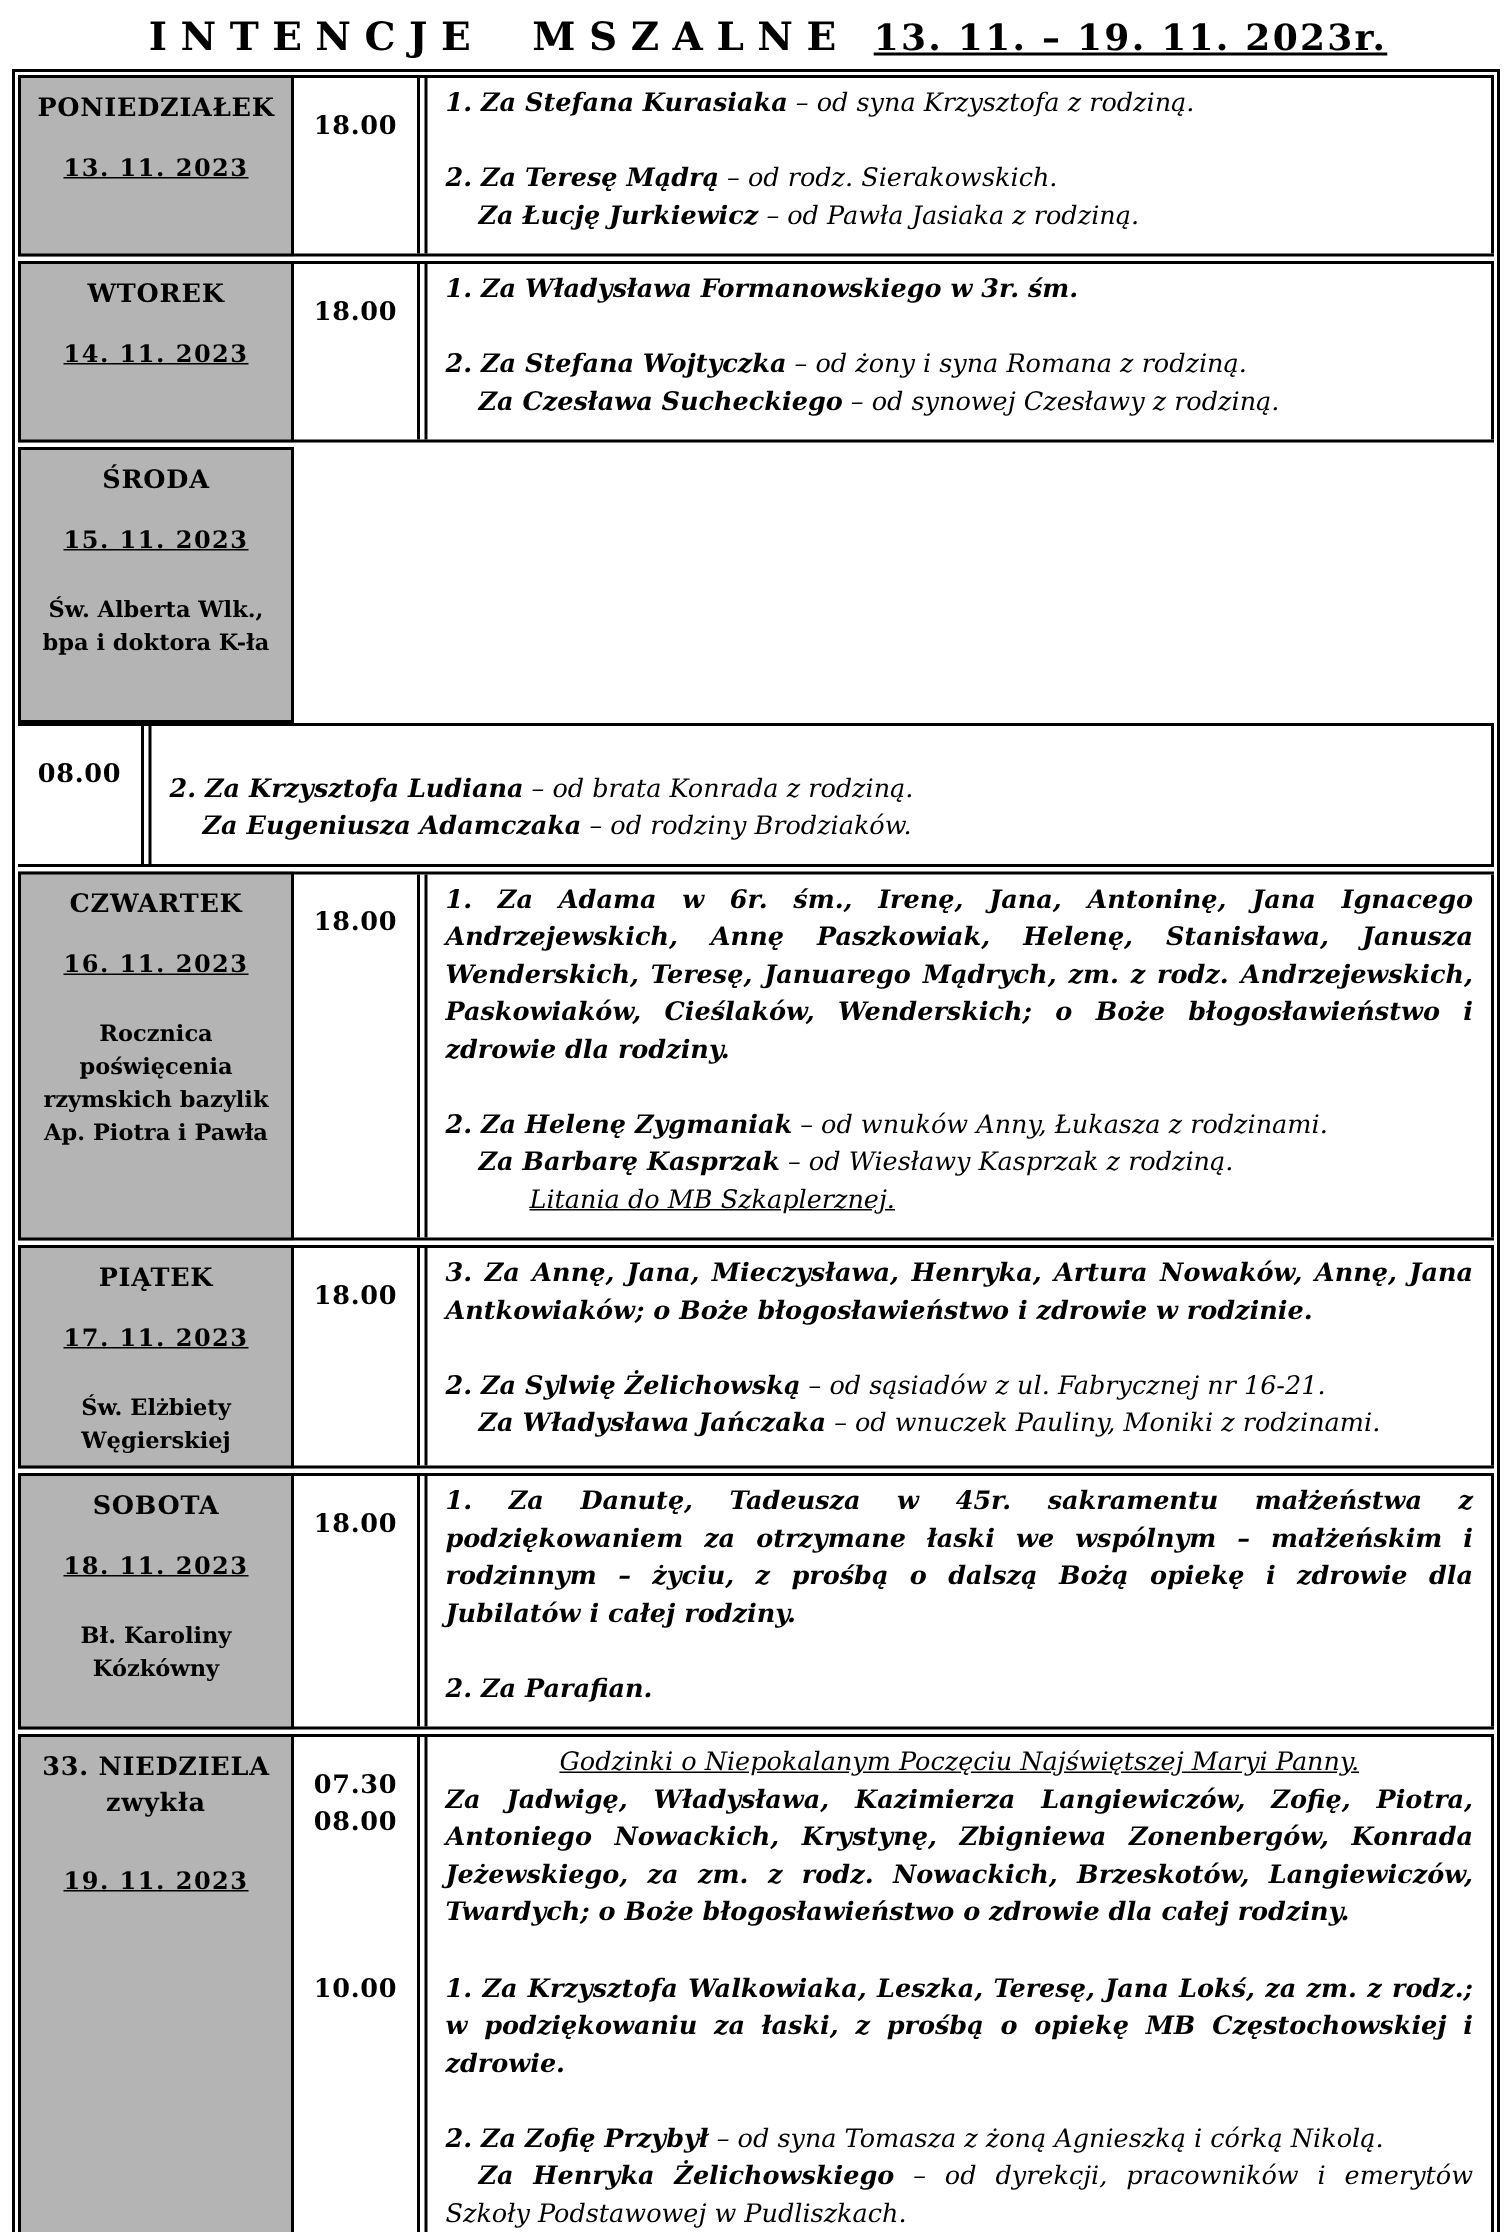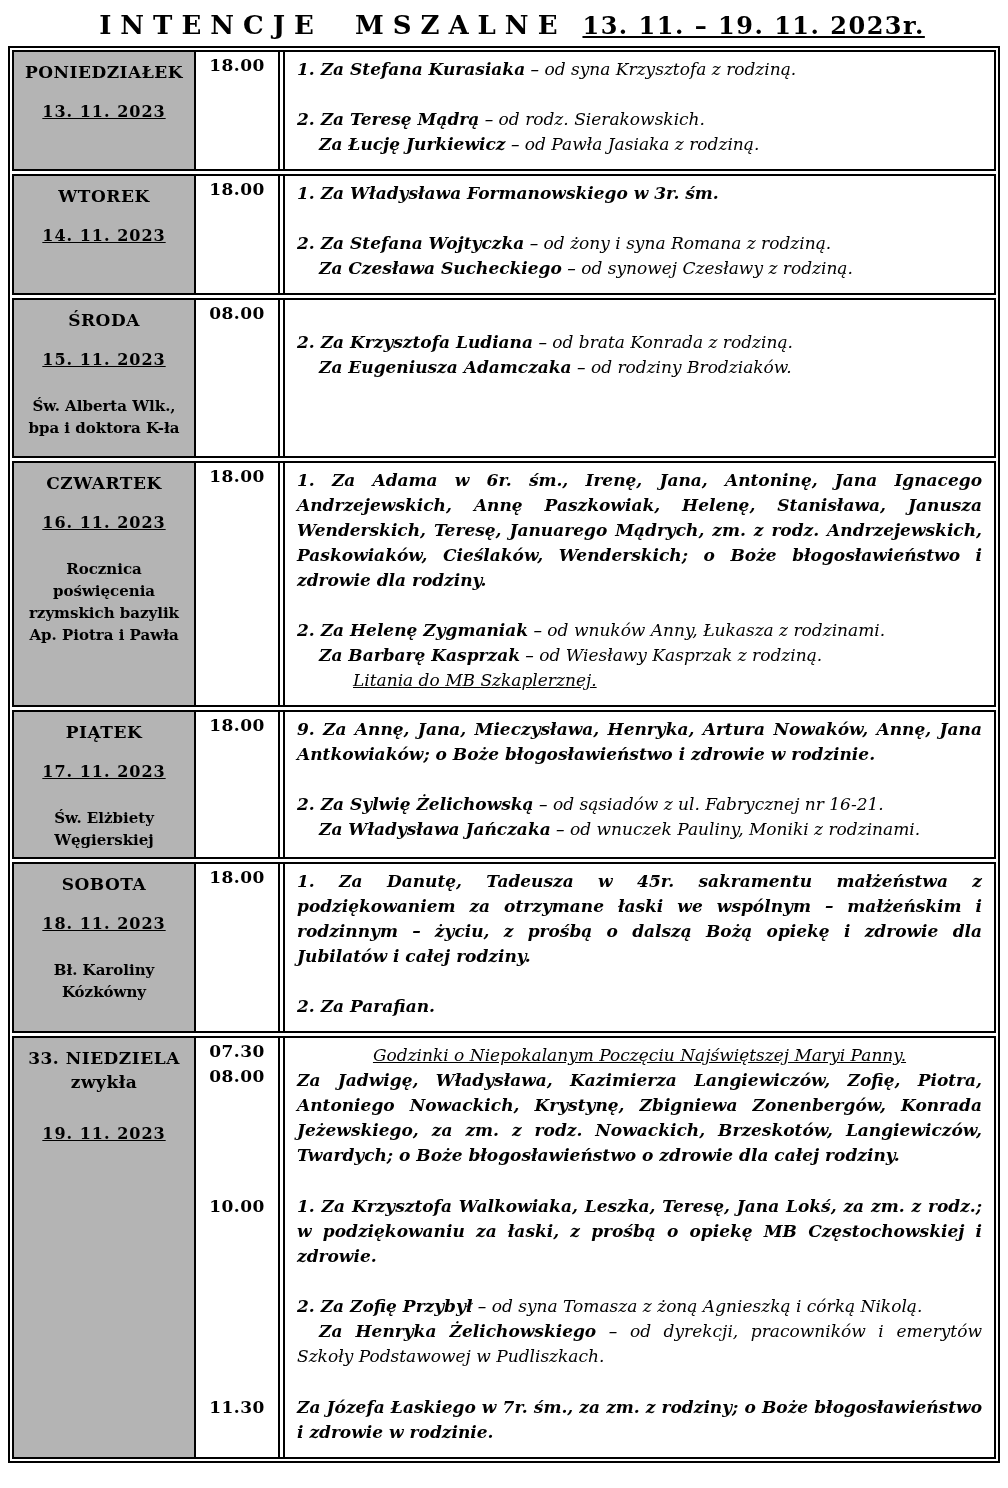--- a/index.html
+++ b/index.html
@@ -10,21 +10,21 @@
     background:#fff; color:#000;
     font-family:"DejaVu Serif","Liberation Serif",serif;
   }
   .title { text-align:center; margin:10px 4px 6px 4px; font-weight:bold; white-space:nowrap; }
   .title-main { font-size:26px; letter-spacing:9px; word-spacing:14px;margin-left:16px; }
   .title-dates { font-size:24px; letter-spacing:1.5px; text-decoration:underline; margin-left:16px; }
 
   .mass-table { margin:4px 8px 0 8px; border:2px solid var(--line); padding:2px; }
   .row { display:flex; align-items:stretch; }
   .row + .row { margin-top:3px; }
-  .r0 { min-height:112px; } .r1 { min-height:112px; } .r2 { min-height:160px; }
+  .r0 { min-height:112px; } .r1 { min-height:112px; } .r2 { min-height:160px;flex-direction:column; }
   .r3 { min-height:242px; } .r4 { min-height:139px; } .r5 { min-height:138px; }
   .r6 { min-height:363px; }
 
   .day-cell {
     flex:0 0 184px; width:184px;
     background:var(--gray);
     border:2px solid var(--line);
     text-align:center; padding:8px 6px 6px 6px;
   }
   .day-name { font-size:17px; font-weight:bold; letter-spacing:.5px; line-height:24px;text-align:center; }
@@ -32,21 +32,21 @@
   .day-date.big-gap { margin-top:30px; }
   .day-feast { font-size:15px; font-weight:bold; margin-top:26px; line-height:22px; padding:0 8px; }
 
   .slots { flex:1 1 auto; display:flex; flex-direction:column;
     border-top:2px solid var(--line); border-bottom:2px solid var(--line); }
   .slot { display:flex; align-items:stretch; }
   .slot:last-child { flex:1 1 auto; }
   .slot-time {
     flex:0 0 84px; width:84px; text-align:center;
     border-right:2px solid var(--line);
-    padding-top:1px;
+    padding-top:20px;
   }
   .slot + .slot .slot-time, .slot + .slot .slot-content { padding-top:14px; }
   .time-label { font-size:17px; font-weight:bold; line-height:25px; letter-spacing:.5px; }
   .slot-content {
     flex:1 1 auto;
     border-left:2px solid var(--line); border-right:2px solid var(--line);
     margin-left:3px;
     padding:5px 12px 12px 12px;
   }
   .para { font-size:17px; line-height:25px;font-style:italic; }
@@ -146,21 +146,21 @@
           <div class="day-name">PIĄTEK</div>
           <div class="day-date">17. 11. 2023</div>
           <div class="day-feast">Św. Elżbiety Węgierskiej</div>
         </div>
         <div class="slots">
           <div class="slot">
             <div class="slot-time">
               <div class="time-label">18.00</div>
             </div>
             <div class="slot-content">
-              <div class="para just"><span class="seg seg-b">9. Za Annę, Jana, Mieczysława, Henryka, Artura Nowaków, Annę, Jana Antkowiaków; o Boże błogosławieństwo i zdrowie w rodzinie.</span></div>
+              <div class="para just"><span class="seg seg-b">3. Za Annę, Jana, Mieczysława, Henryka, Artura Nowaków, Annę, Jana Antkowiaków; o Boże błogosławieństwo i zdrowie w rodzinie.</span></div>
               <div class="para gap"><span class="seg seg-b">2. Za Sylwię Żelichowską</span><span class="seg"> – od sąsiadów z ul. Fabrycznej nr 16-21.</span></div>
               <div class="para ind1"><span class="seg seg-b">Za Władysława Jańczaka</span><span class="seg"> – od wnuczek Pauliny, Moniki z rodzinami.</span></div>
             </div>
           </div>
         </div>
       </div>
       <div class="row r5">
         <div class="day-cell">
           <div class="day-name">SOBOTA</div>
           <div class="day-date">18. 11. 2023</div>

